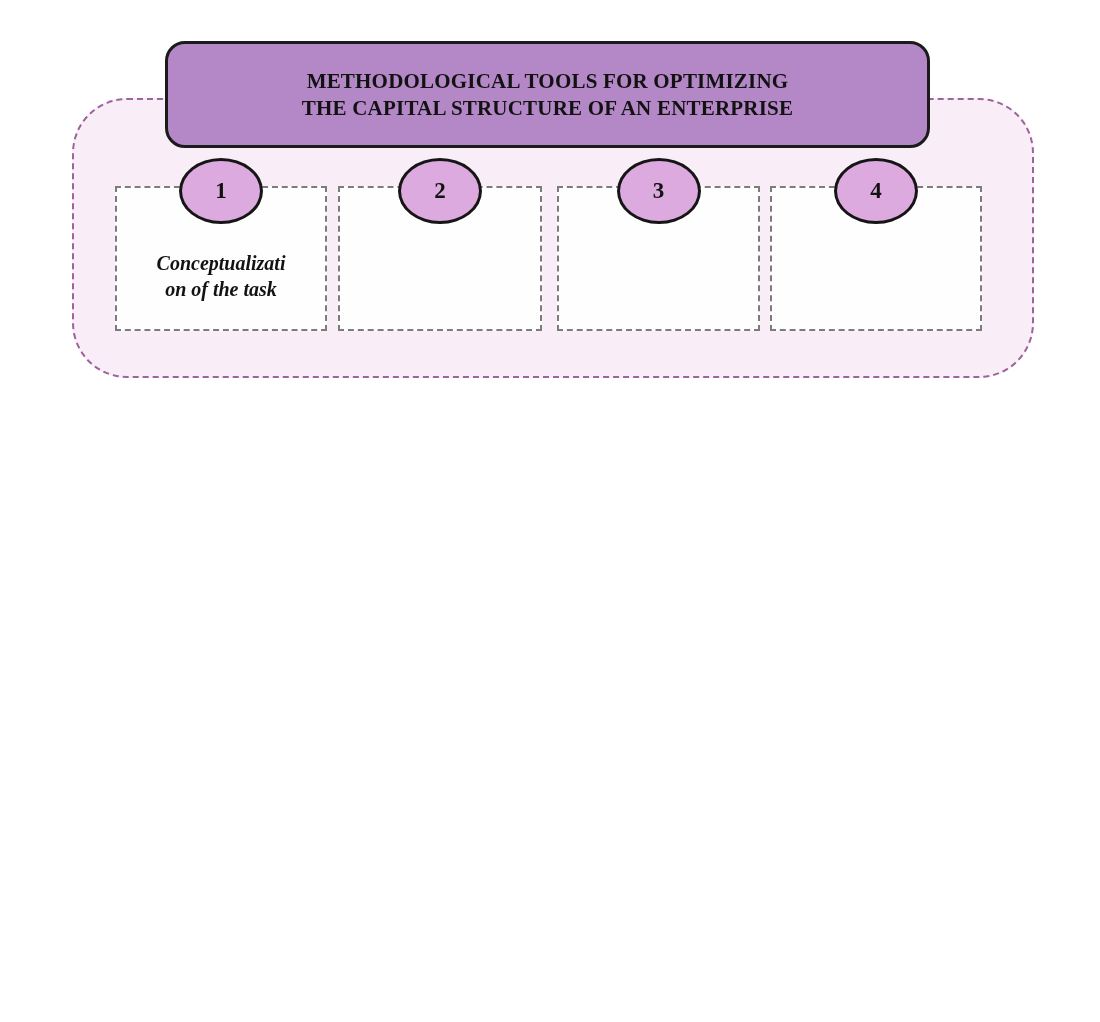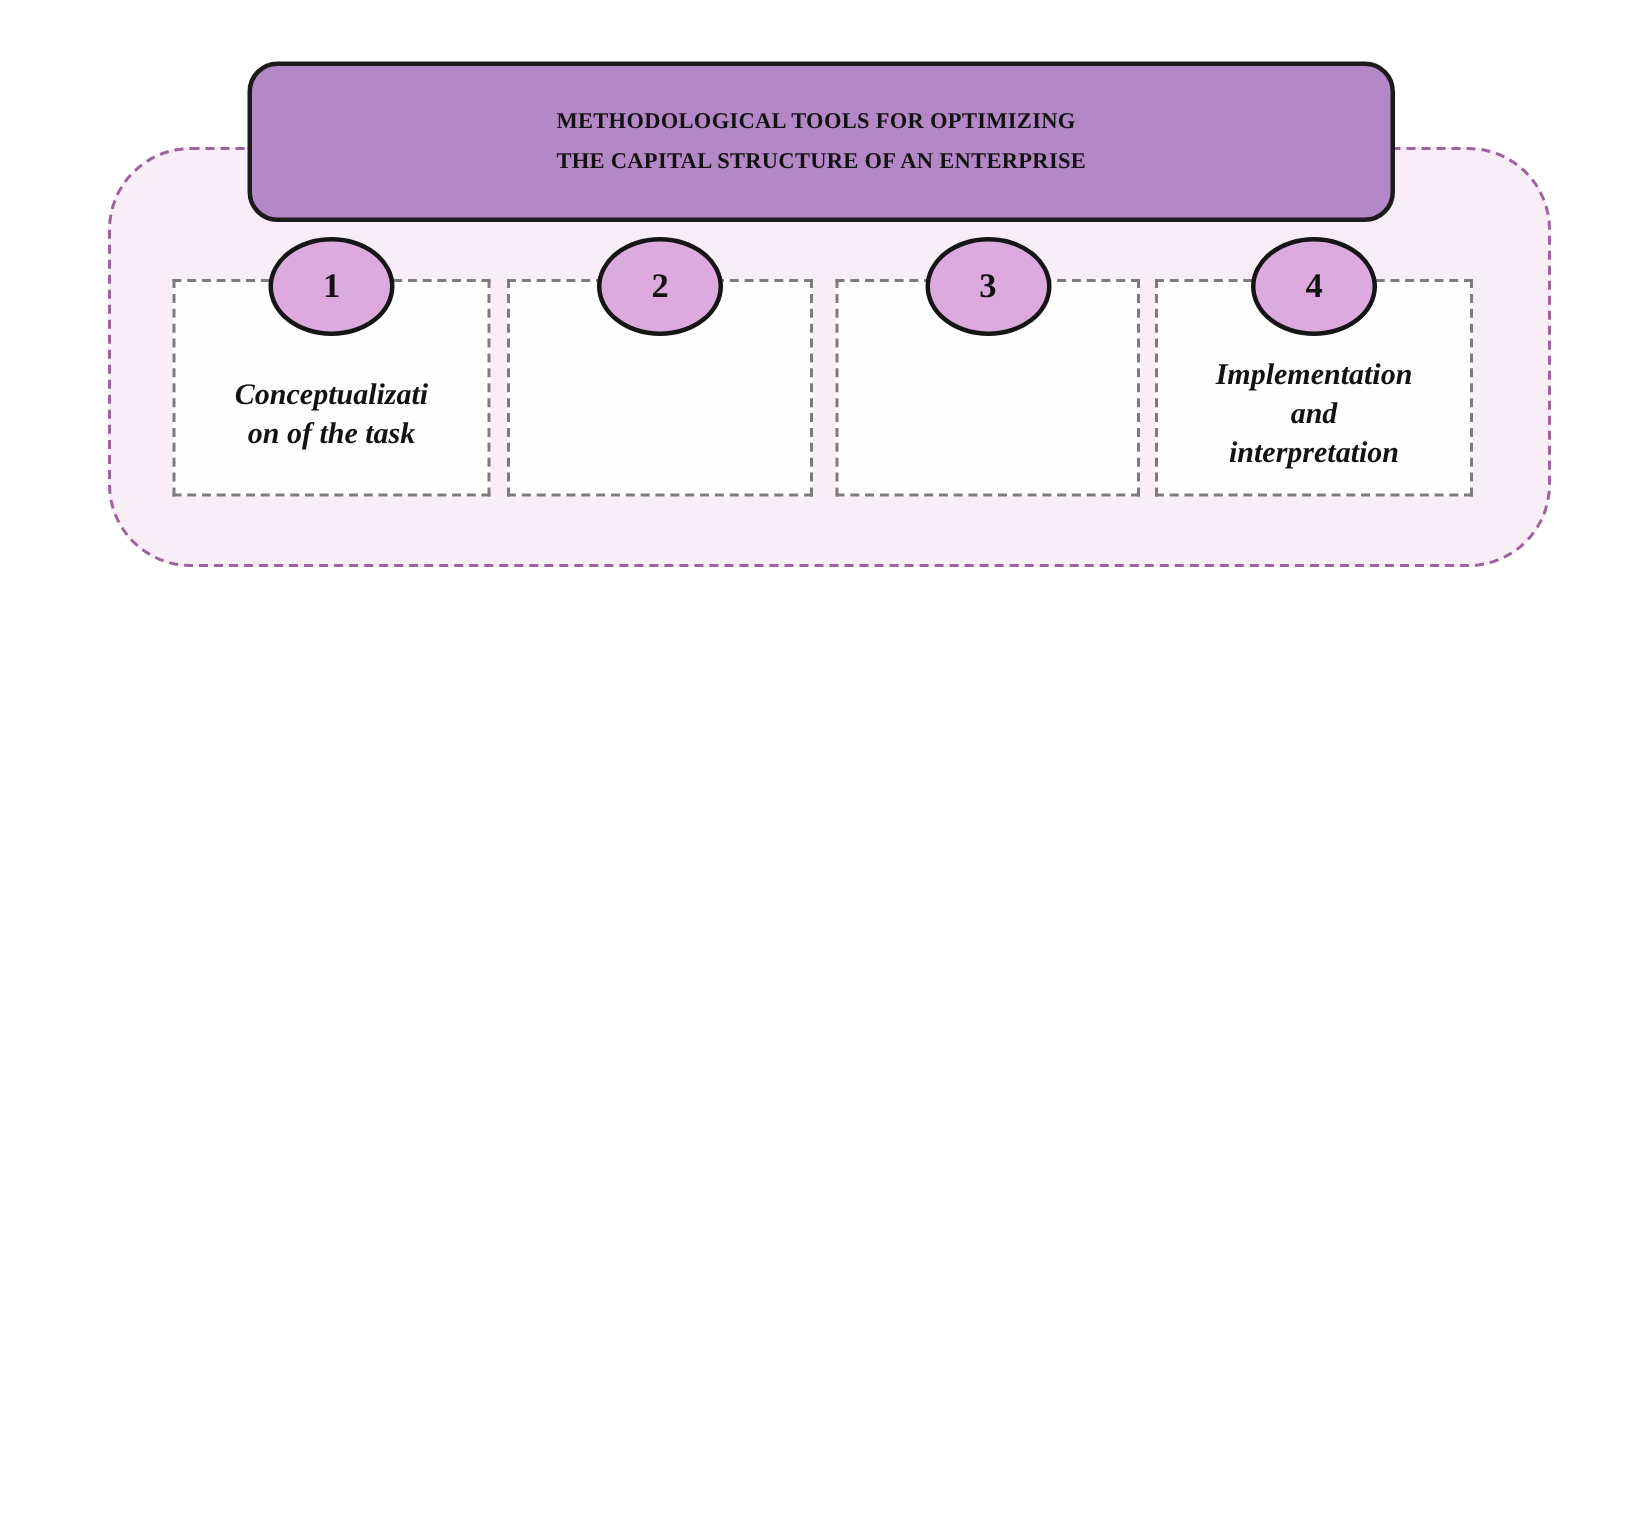--- a/index.html
+++ b/index.html
@@ -34,23 +34,24 @@
     background: var(--title-fill, #b487c6);
     border: 3px solid #1b1b1b;
     border-radius: 20px;
     display: flex;
     align-items: center;
     justify-content: center;
     z-index: 3;
   }
   .title-text {
     font-weight: bold;
-    font-size: 15px;
+    font-size: 21px;
     line-height: 27px;
     color: #121212;
+    text-align: center;
     white-space: pre-line;
     letter-spacing: 0.2px;
   }
   .step-box {
     position: absolute;
     top: 186px;
     height: 141px;
     background: #fffeff;
     border: 2px dashed #7c7c7c;
     z-index: 2;
@@ -123,18 +124,15 @@
   <div class="step-box s3">
     <div class="step-ellipse">
       <span class="step-number">3</span>
     </div>
   </div>
 
   <div class="step-box s4">
     <div class="step-ellipse">
       <span class="step-number">4</span>
     </div>
-    <div class="step-label">Implementation
-and
-interpretation</div>
   </div>
 
 </div>
 
 </body></html>

